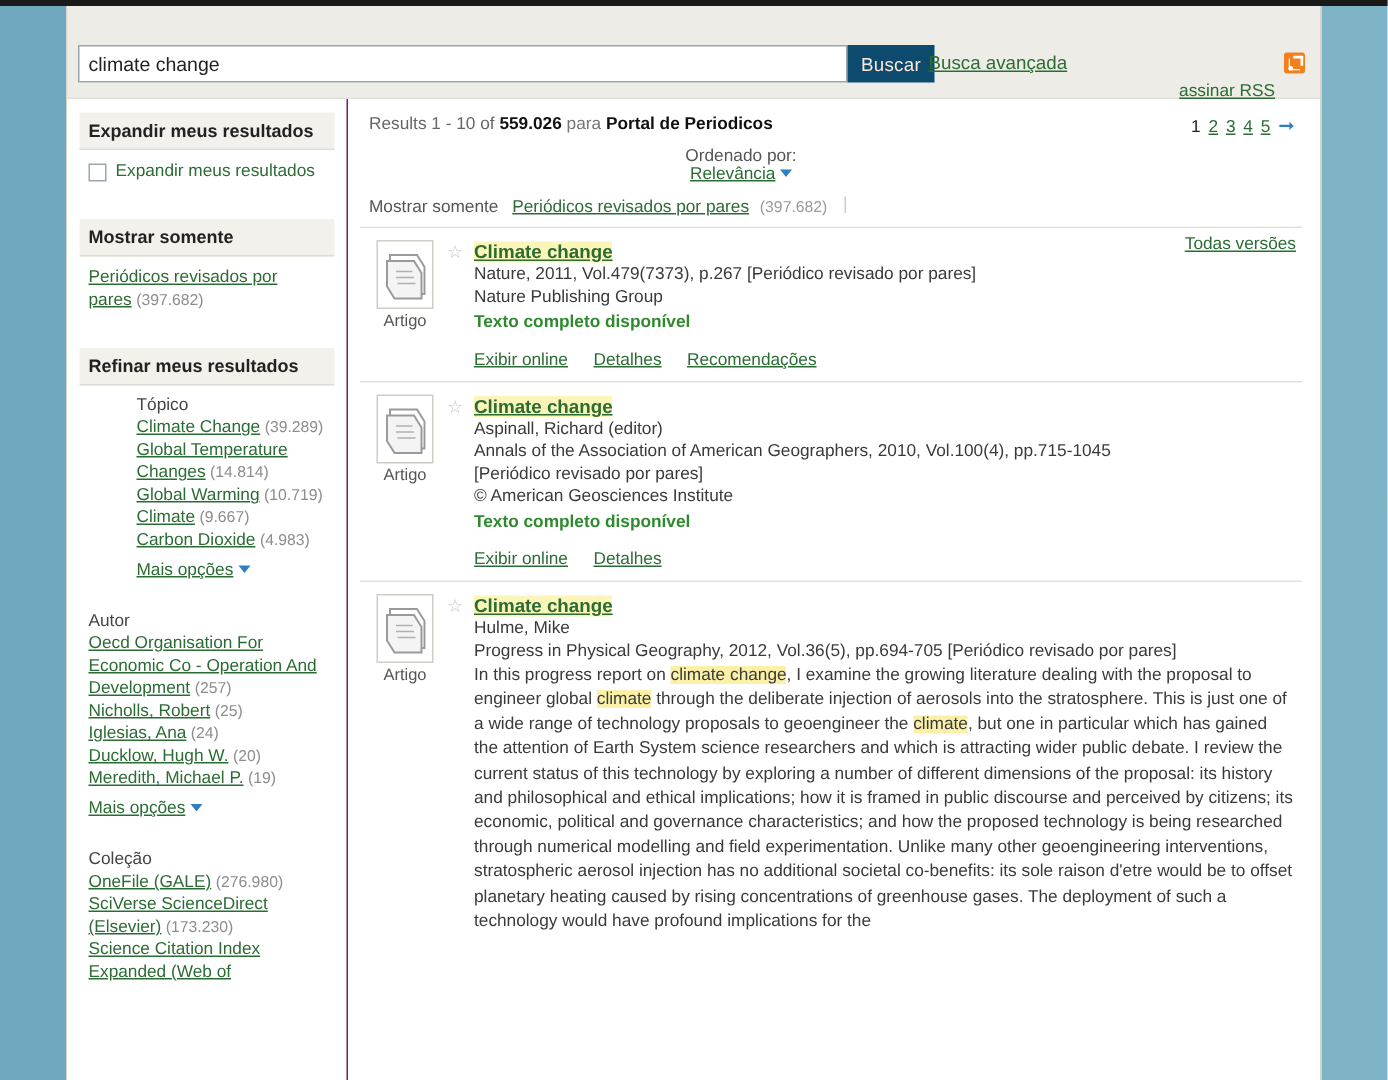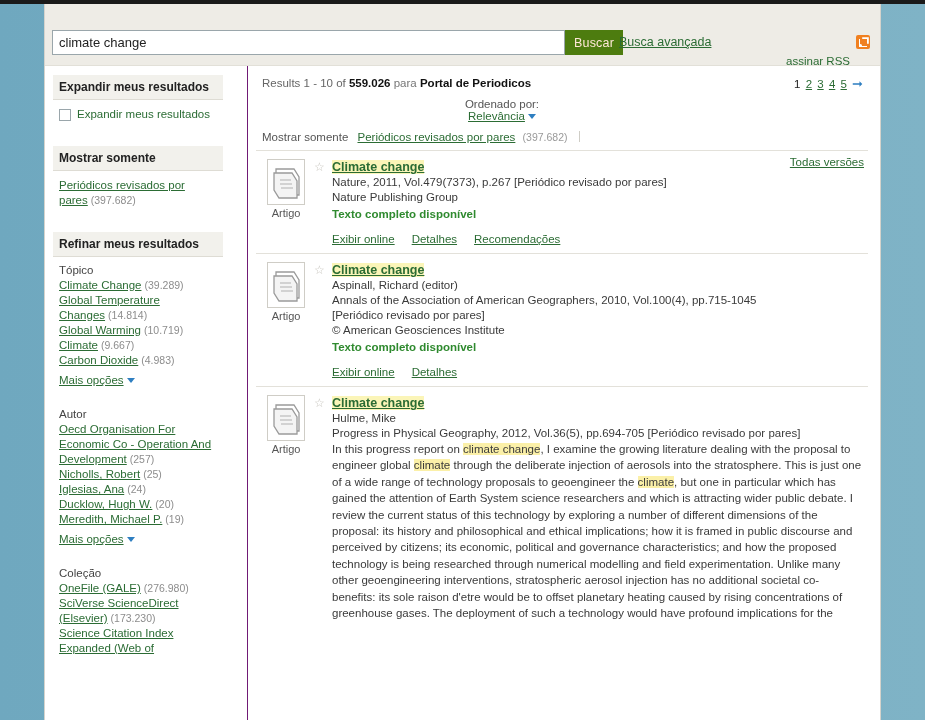--- a/index.html
+++ b/index.html
@@ -44,21 +44,21 @@
     font-family: "Liberation Sans", sans-serif;
     font-size: 13px;
     color: #222;
     padding: 2px 6px;
     outline: none;
   }
   #search-button {
     position: absolute;
     left: 520px; top: 26px;
     width: 58px; height: 25px;
-    background: #4d7c0f;
+    background: #0c4a6e;
     border: none;
     color: #ffe8d8;
     font-family: "Liberation Sans", sans-serif;
     font-size: 12.5px;
     cursor: pointer;
     letter-spacing: .2px;
   }
   #adv-search {
     position: absolute;
     left: 574px; top: 31px;
@@ -100,21 +100,20 @@
     transform: none;
     box-shadow: 2.5px -2.5px 0 -0.7px #fff;
   }
 
   
   #content-wrap {
     position: relative;
     display: flex;
     height: 654px;
     background: #fff;
-    gap: 16px;
   }
   #sidebar {
     width: 186px;
     flex: 0 0 186px;
     padding: 9px 8px 0 8px;
     background: #fff;
     font-size: 11.5px;
   }
   #main-col {
     flex: 1;
@@ -350,21 +349,21 @@
         <div class="facet-body">
           <div class="facet-row">
             <span class="facet-link">Periódicos revisados por pares</span><span class="facet-count">(397.682)</span>
           </div>
         </div>
       </div>
 
       <div style="margin-top:12px;">
         <div class="facet-head">Refinar meus resultados</div>
 
-        <div class="facet-body" style="padding-bottom:8px;">
+        <div class="facet-body" style="padding-bottom:8px;margin-left:32px;">
           <div class="facet-sub">Tópico</div>
           <div class="facet-row">
             <span class="facet-link">Climate Change</span><span class="facet-count">(39.289)</span>
           </div>
           <div class="facet-row">
             <span class="facet-link">Global Temperature Changes</span><span class="facet-count">(14.814)</span>
           </div>
           <div class="facet-row">
             <span class="facet-link">Global Warming</span><span class="facet-count">(10.719)</span>
           </div>

